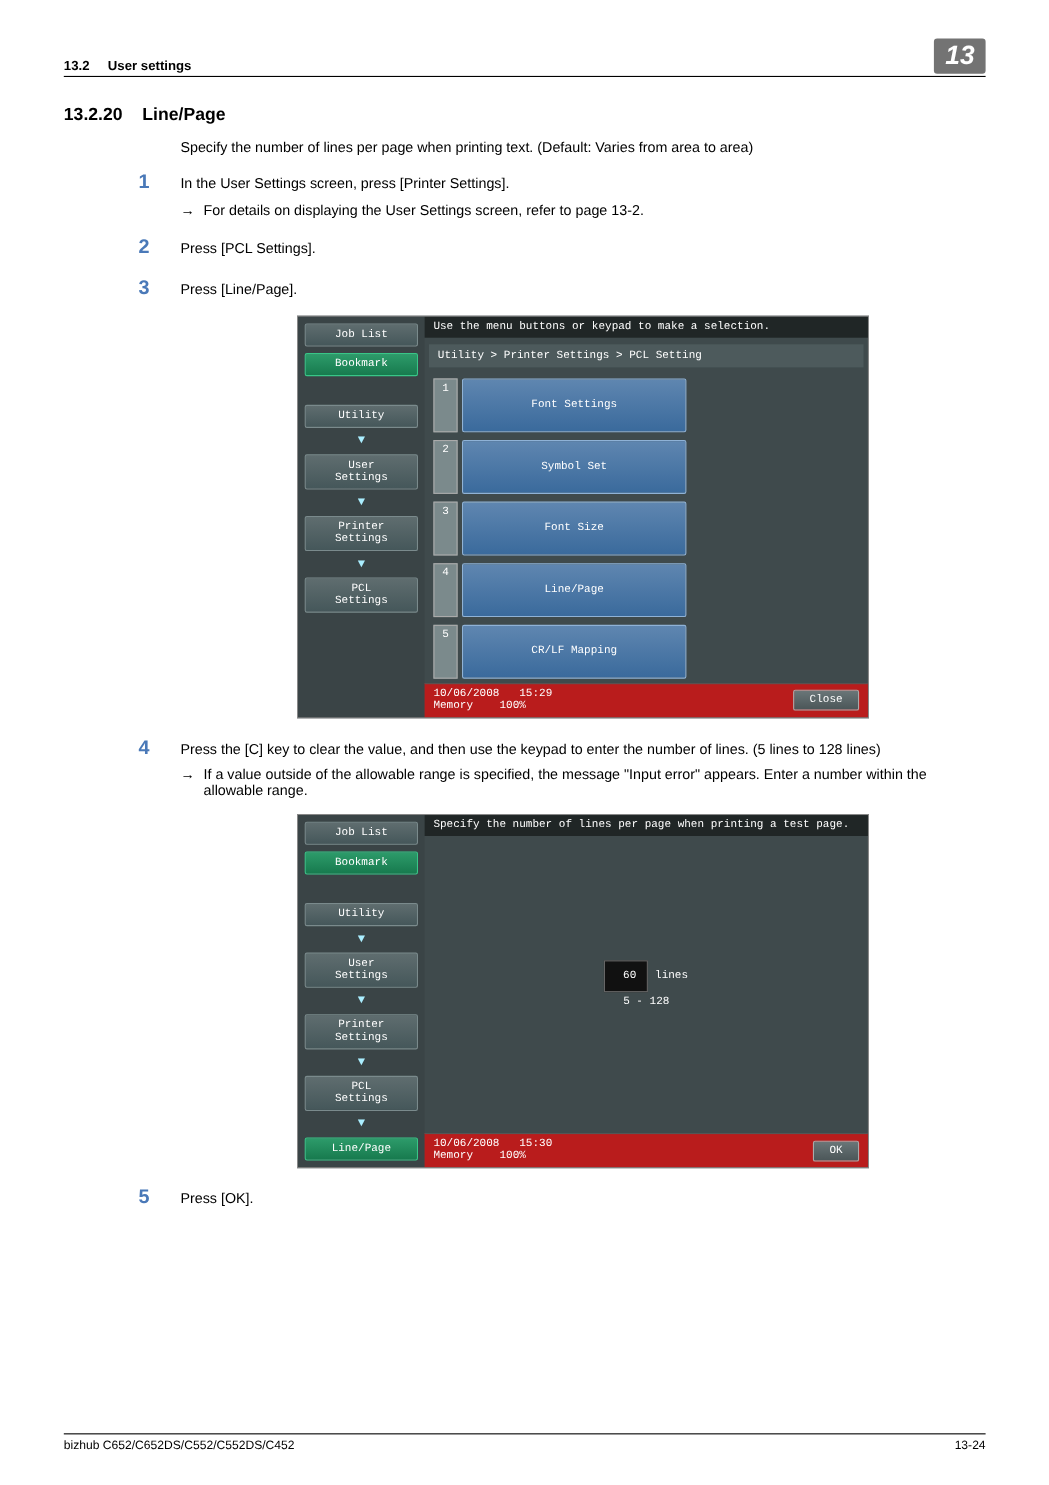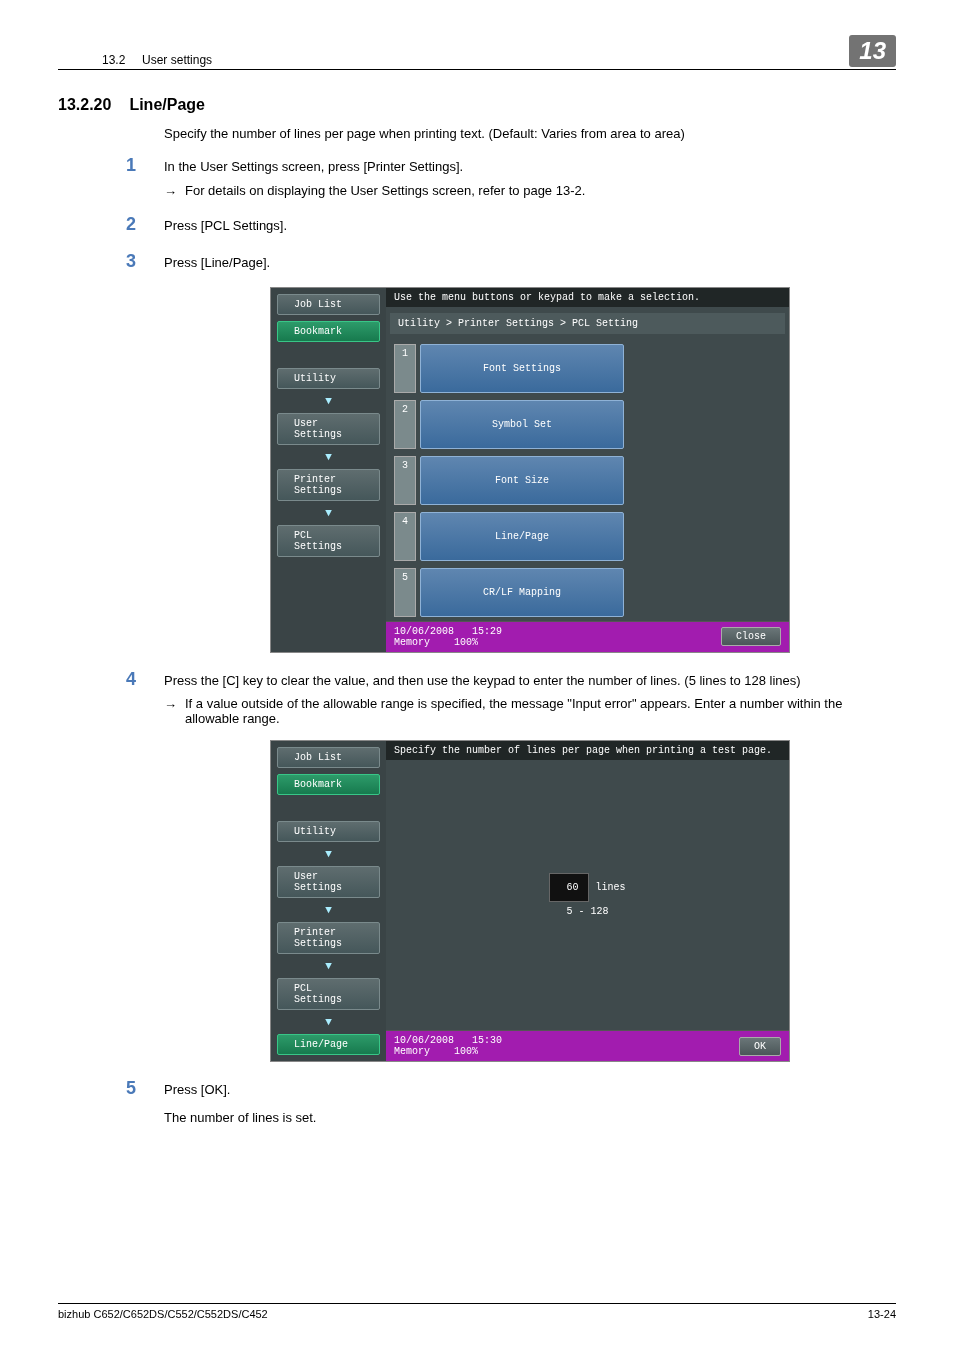--- a/index.html
+++ b/index.html
@@ -15,22 +15,21 @@
   }
   .header-line {
     border-bottom: 1px solid #000;
     display: flex;
     justify-content: space-between;
     align-items: flex-end;
     padding-bottom: 2px;
   }
   .header-left {
     font-size: 12px;
-    font-weight: normal;
-    margin-left: 44px;
+    font-weight: bold;
   }
   .chapter-box {
     background: #737373;
     color: #fff;
     font-weight: bold;
     font-size: 24px;
     padding: 2px 10px;
     border-radius: 3px;
     font-style: italic;
   }
@@ -138,33 +137,34 @@
     padding: 18px 0;
     color: #fff;
     margin-left: 4px;
     border-radius: 2px;
   }
   .ss-bottom {
     display: flex;
     justify-content: space-between;
     align-items: center;
     padding: 4px 8px;
-    background: #a21caf;
+    background: #b91c1c;
     color: #fff;
     border-top: 1px solid #555;
   }
   .ss-close, .ss-ok {
     background: linear-gradient(#6a7678, #4b5658);
     border: 1px solid #aaa;
     border-radius: 2px;
     padding: 3px 14px;
     color: #fff;
   }
   .tab-btn {
     width: 100%;
+    text-align: center;
     padding: 4px 16px;
     border-radius: 2px;
     border: 1px solid #7a8a8c;
     background: linear-gradient(#5f6d6f, #45575a);
     color: #fff;
     font-size: 10px;
   }
   .tab-btn.green {
     background: linear-gradient(#2d9b6a, #177a4e);
     border-color: #38c687;
@@ -351,21 +351,20 @@
             <div class="ss-ok">OK</div>
           </div>
         </div>
       </div>
     </div>
   </li>
 
   <li>
     <span class="step-num">5</span>
     <div class="step-text">Press [OK].</div>
-    <div class="step-text after-step">The number of lines is set.</div>
   </li>
 
 </ol>
 
 <div class="footer">
   <span>bizhub C652/C652DS/C552/C552DS/C452</span>
   <span>13-24</span>
 </div>
 
 </body></html>

